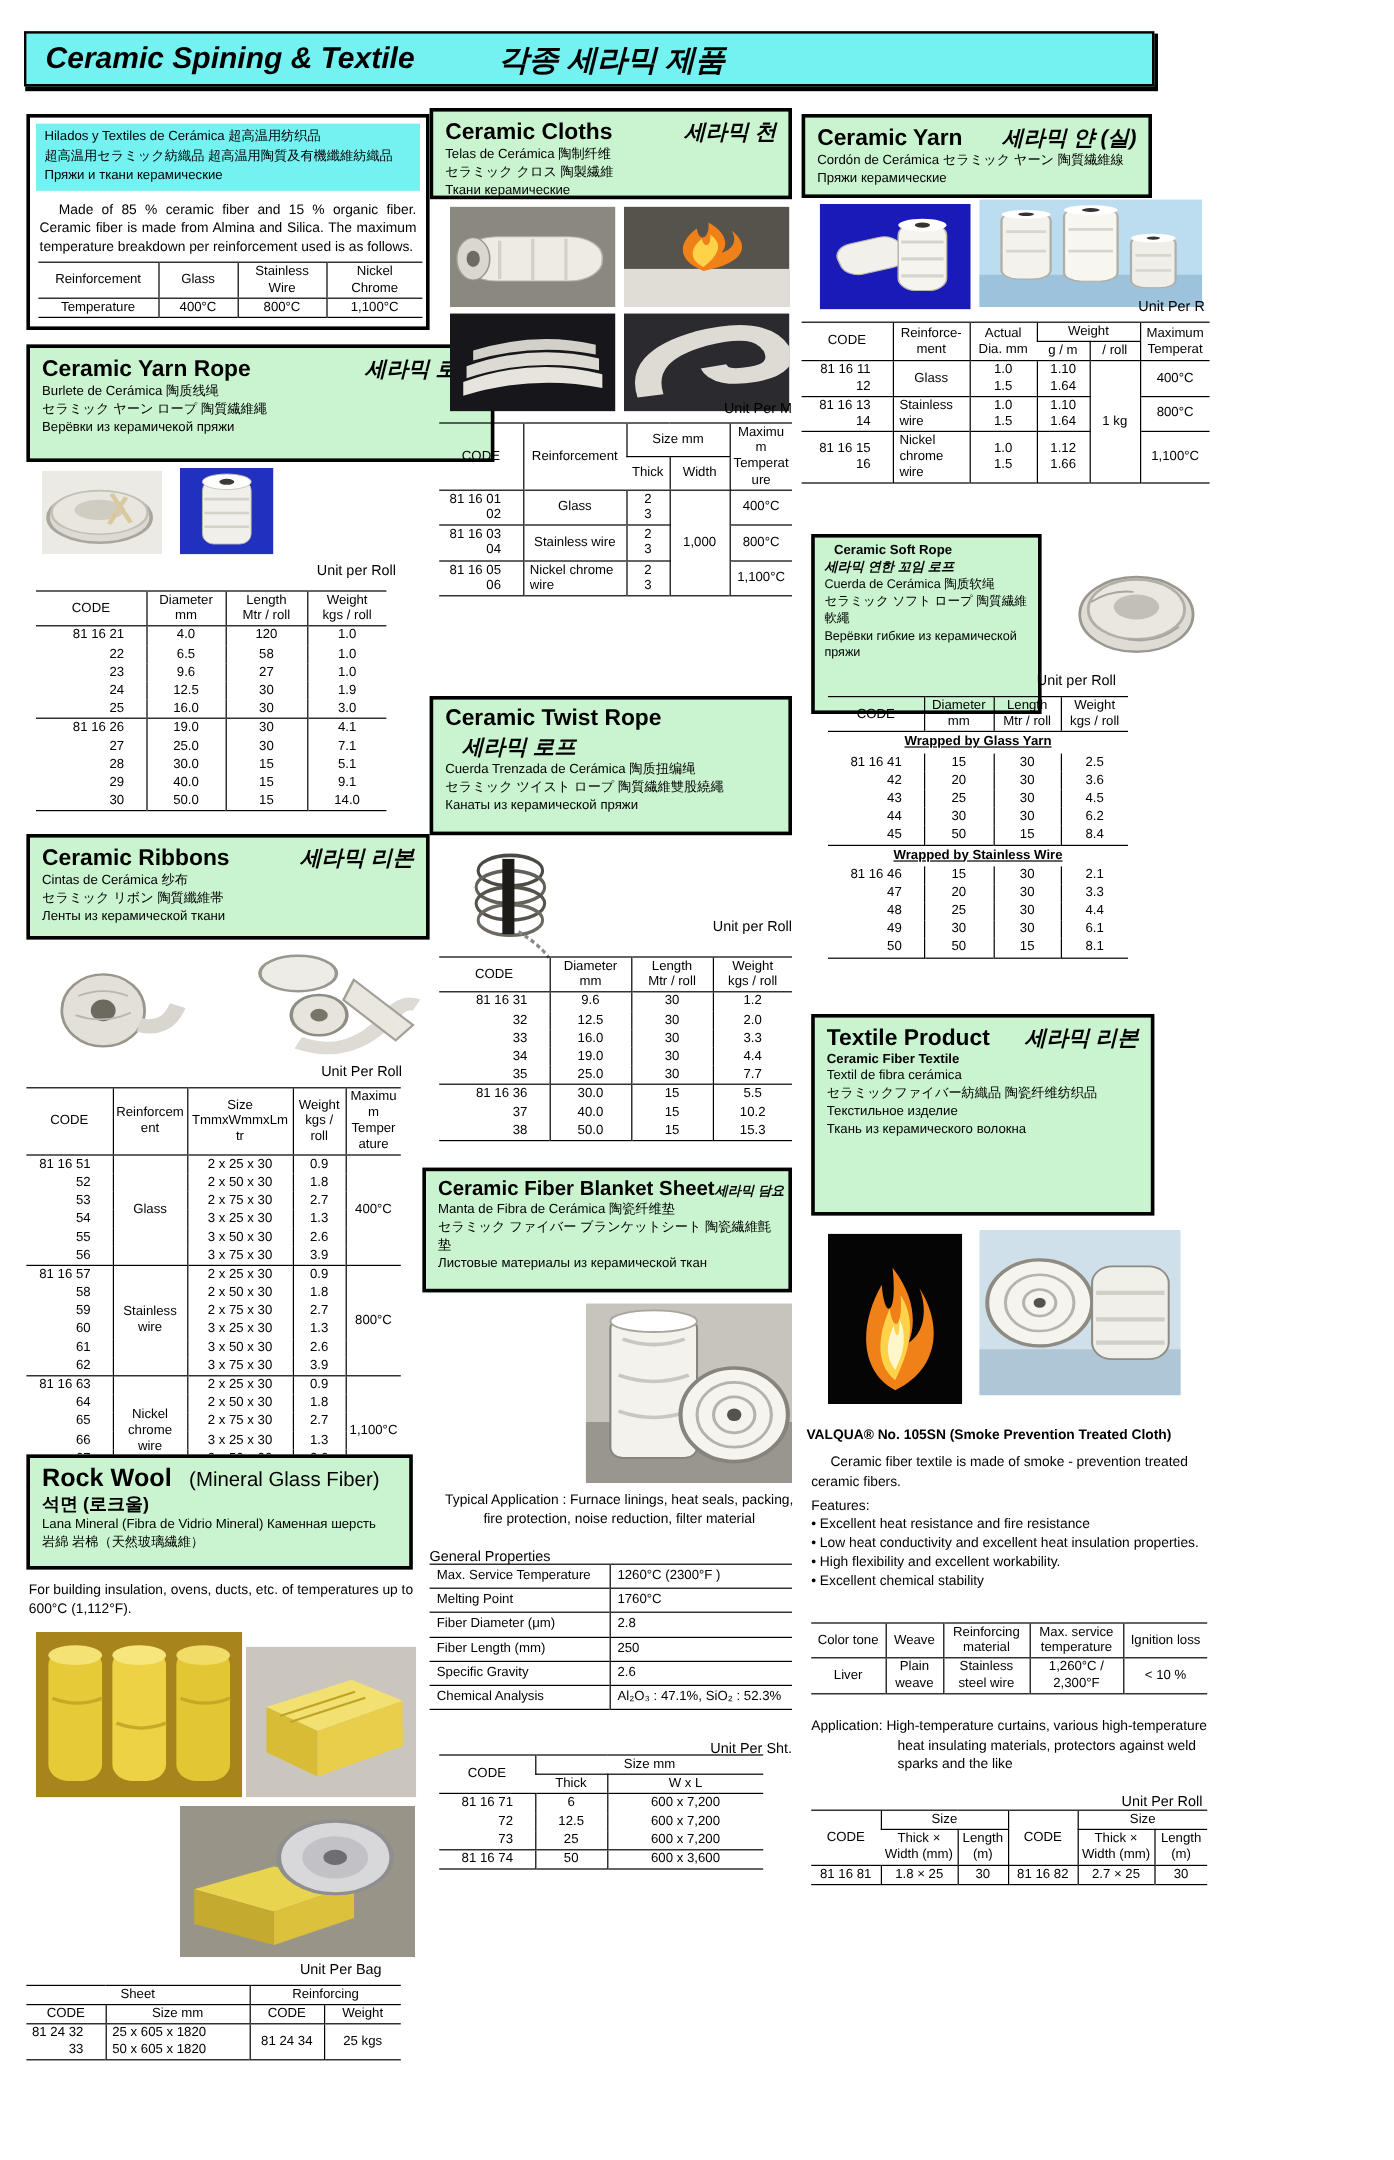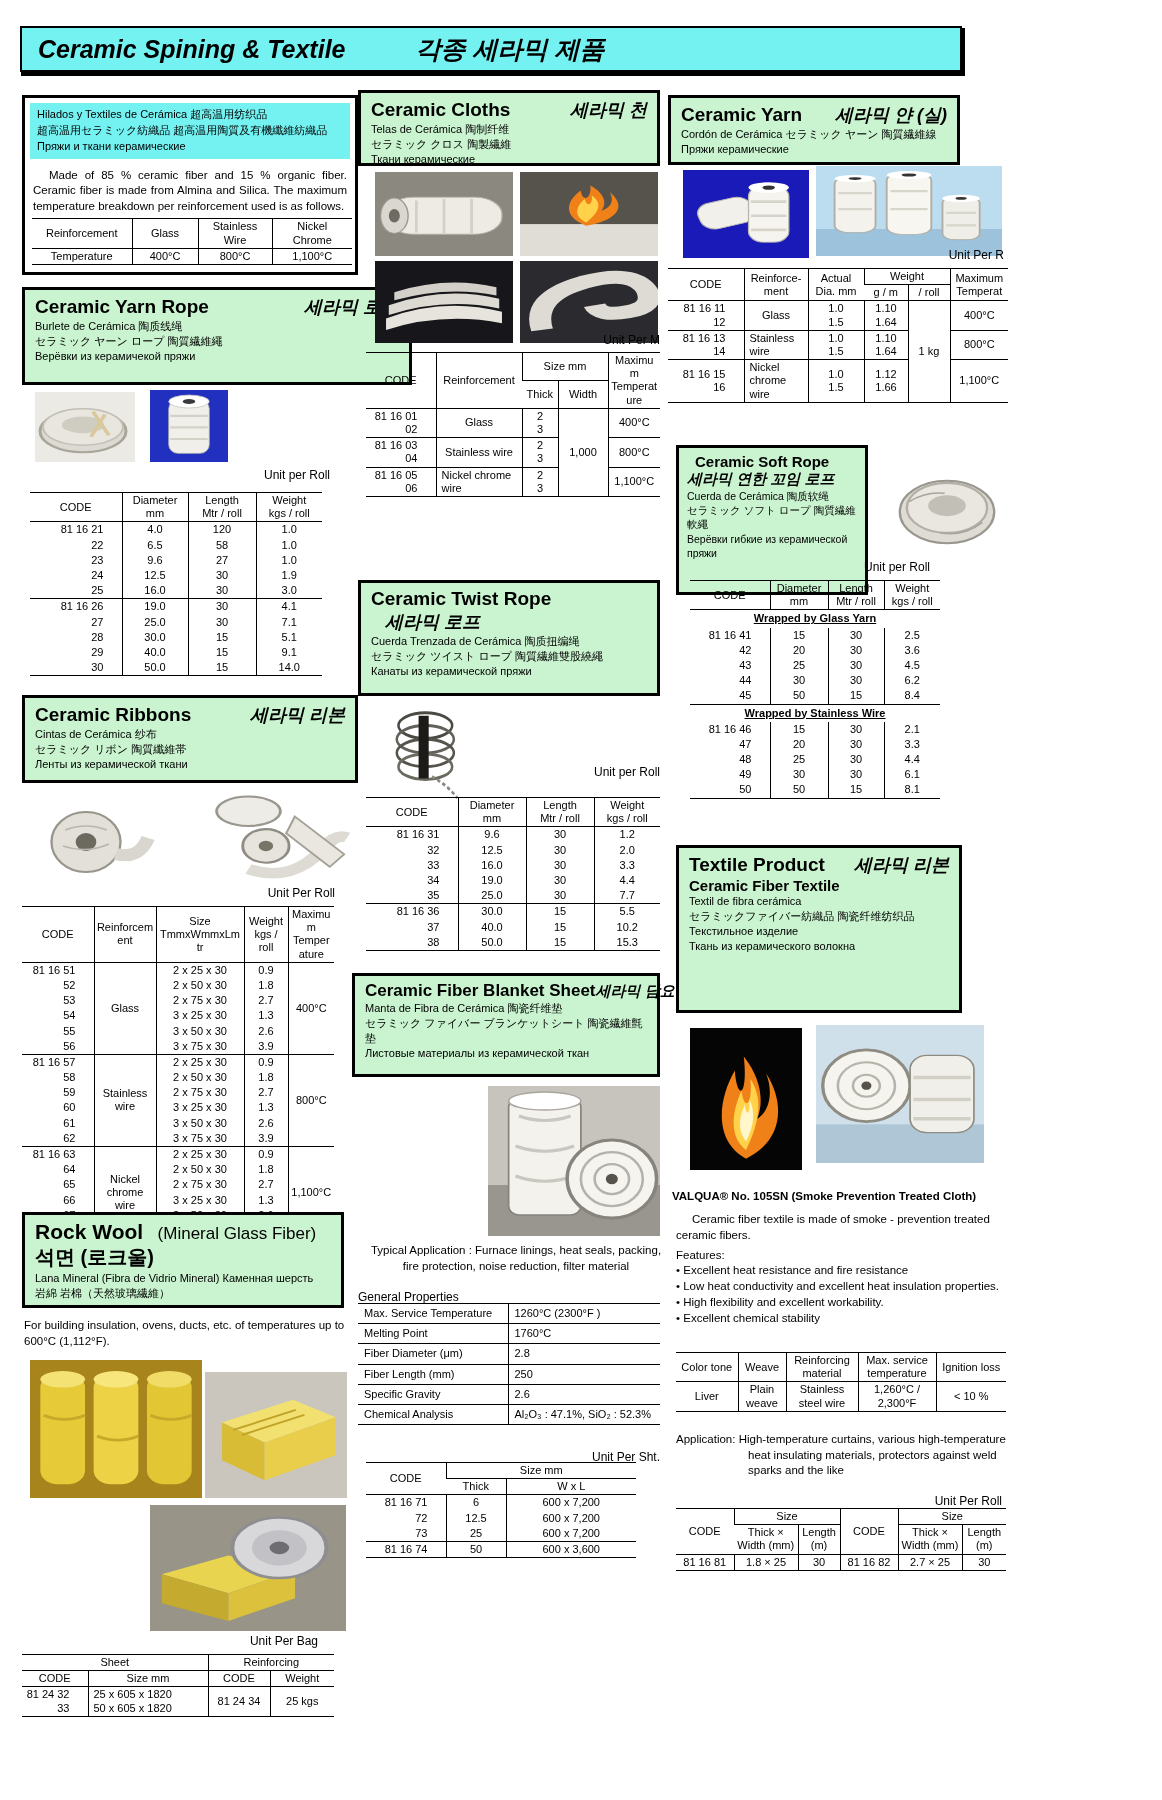--- a/index.html
+++ b/index.html
@@ -9,21 +9,21 @@
   
   .banner{display:flex;align-items:center;background:#74f2f2;border:2px solid #000;
           box-shadow:2px 3px 0 1px #000;}
   .banner .ten{font-size:25px;font-weight:bold;font-style:italic;margin-left:16px;}
   .banner .tkr{font-size:25px;font-weight:bold;font-style:italic;margin-left:70px;}
   
   .gbox{background:#c9f4cf;border:3px solid #000;padding:5px 10px;}
   .trow{display:flex;justify-content:space-between;align-items:baseline;}
   .gtitle{font-weight:bold;font-size:19px;white-space:nowrap;}
   .gkr{font-weight:bold;font-style:italic;font-size:18px;white-space:nowrap;}
-  .t15{font-size:15px;} .t17{font-size:17px;}
+  .t15{font-size:11px;} .t17{font-size:17px;}
   .gline{font-size:11px;line-height:1.35;}
   .unit{font-size:12px;white-space:nowrap;overflow:hidden;}
   
   .tbl{border-collapse:collapse;width:100%;font-size:11px;line-height:1.2;
        border-bottom:1px solid #000;table-layout:fixed;}
   .tbl td{border-left:1px solid #000;padding:1px 2px;text-align:center;vertical-align:middle;
           white-space:pre-line;word-wrap:break-word;}
   .tbl td:first-child{border-left:0;}
   .tbl tr.hdr td{border-top:1px solid #000;border-bottom:1px solid #000;}
   .tbl tr.sep td{border-top:1px solid #000;}
@@ -39,21 +39,21 @@
   .para{font-size:11.5px;line-height:1.35;}
   .ind{text-indent:16px;}
   .hang{padding-left:72px;text-indent:-72px;}
   .feat{font-size:11.5px;line-height:1.3;margin:1px 0;}
   .bold{font-weight:bold;}
   
   .ph{position:absolute;overflow:hidden;}
   .ph svg{display:block;width:100%;height:100%;}
   .rwt{font-size:21px;font-weight:bold;}
   .rwt2{font-size:17px;font-weight:normal;margin-left:10px;}
-  .rwkr{font-size:20px;font-weight:bold;}
+  .rwkr{font-size:15px;font-weight:bold;}
 </style>
 </head>
 <body>
 
 <div class="sheet">
 
   <div class="abs banner" style="left:20px;top:26px;width:942px;height:46px">
     <span class="ten">Ceramic Spining &amp; Textile</span>
     <span class="tkr">각종 세라믹 제품</span>
   </div>

